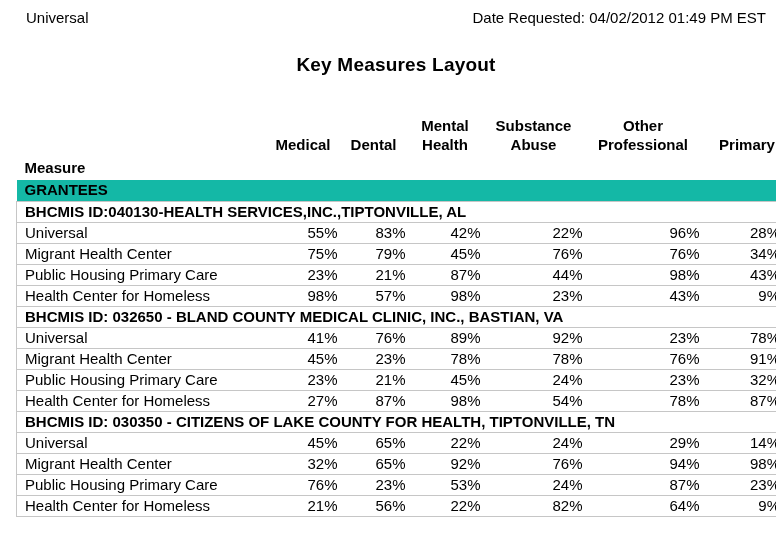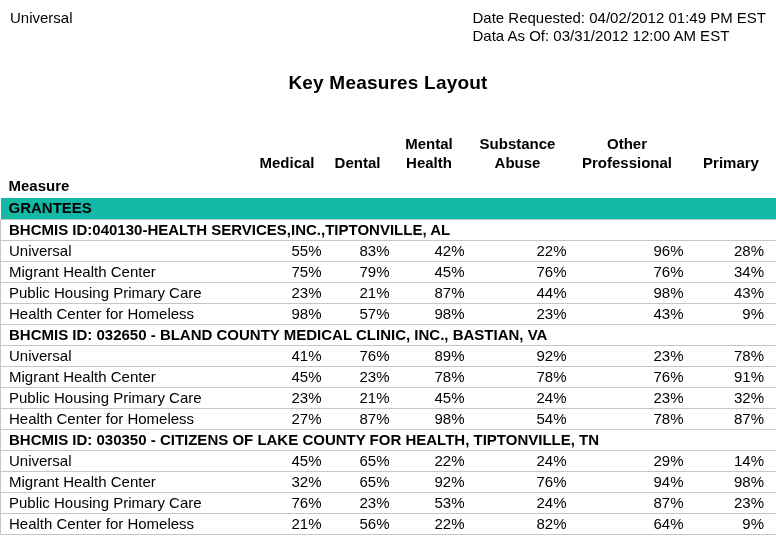--- a/index.html
+++ b/index.html
@@ -1,27 +1,27 @@
 <!DOCTYPE html>
 <html><head>
 <meta charset="utf-8">
 <style>
   * { box-sizing: border-box; }
   html, body { margin: 0; padding: 0; background: #fff; }
   .page {
     width: 776px; height: 544px; overflow: hidden;
     font-family: "Liberation Sans", "DejaVu Sans", sans-serif;
-    color: #000; background: #fff; position: relative;
+    color: #000; background: #fff; position: relative; padding-left: 16px;
   }
   .topbar {
     display: flex; justify-content: space-between; align-items: flex-start;
     padding: 9px 10px 0 10px; font-size: 15px; line-height: 18px;
   }
   .scope { white-space: nowrap; }
-  .dates { text-align: left; line-height: 18px; }
+  .dates { text-align: center; line-height: 18px; }
   .report-title {
     text-align: center; font-weight: bold; font-size: 19px;
     margin-top: 27px; letter-spacing: 0.2px;
   }
   table.measures {
     width: 776px; margin-top: 40px;
     border-collapse: collapse; table-layout: fixed;
     font-size: 15px;
   }
   table.measures th {
@@ -49,21 +49,20 @@
 </style>
 </head>
 <body>
 
 <div class="page">
 
   <div class="topbar">
     <div class="scope">Universal</div>
     <div class="dates">
       <div>Date Requested: 04/02/2012 01:49 PM EST</div>
-      <div>Data As Of: 03/31/2012 12:00 AM EST</div>
     </div>
   </div>
 
   <div class="report-title">Key Measures Layout</div>
 
   <table class="measures">
     <colgroup>
       <col style="width:250px">
         <col style="width:73px">
         <col style="width:68px">

